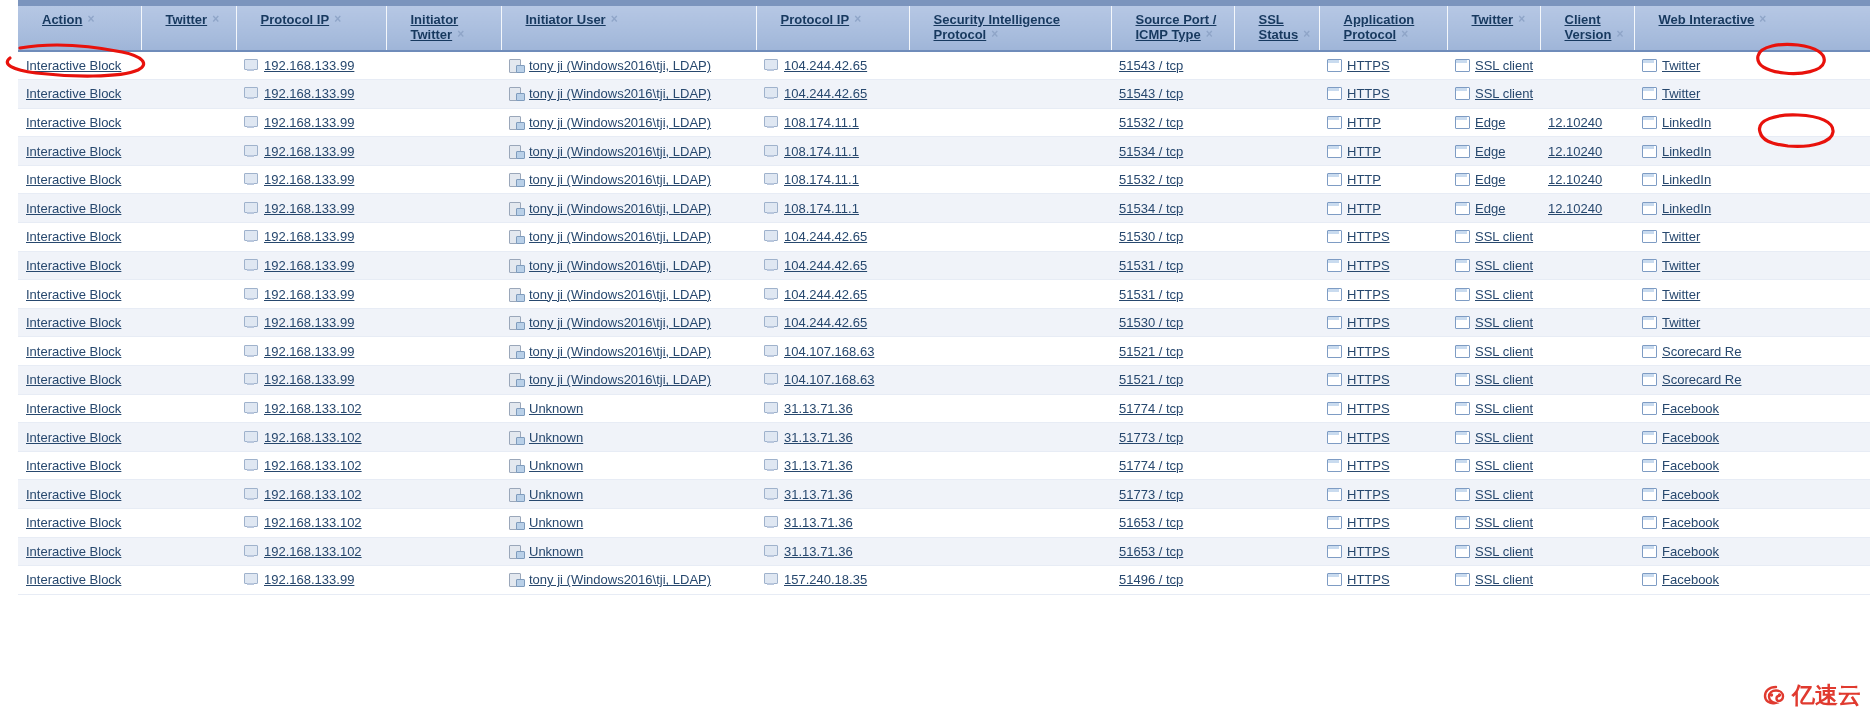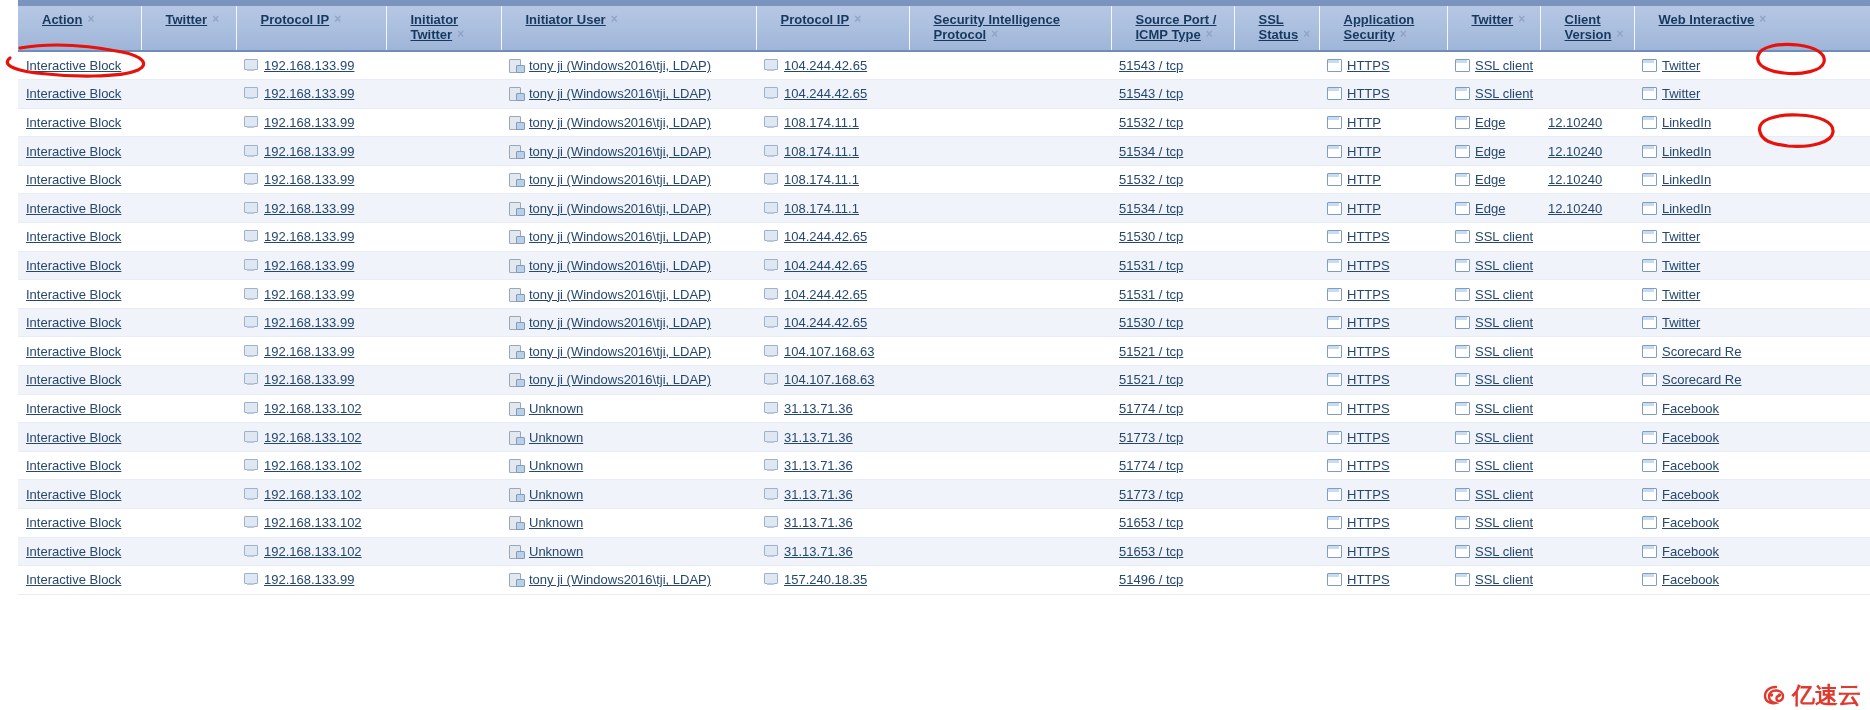--- a/index.html
+++ b/index.html
@@ -203,21 +203,21 @@
       <tr class="hdr" id="header-row">
           <th><span class="hlabel">Action</span><span class="hclose">×</span></th>
           <th><span class="hlabel">Twitter</span><span class="hclose">×</span></th>
           <th><span class="hlabel">Protocol IP</span><span class="hclose">×</span></th>
           <th><span class="hlabel">Initiator Twitter</span><span class="hclose">×</span></th>
           <th><span class="hlabel">Initiator User</span><span class="hclose">×</span></th>
           <th><span class="hlabel">Protocol IP</span><span class="hclose">×</span></th>
           <th><span class="hlabel">Security Intelligence Protocol</span><span class="hclose">×</span></th>
           <th><span class="hlabel">Source Port / ICMP Type</span><span class="hclose">×</span></th>
           <th><span class="hlabel">SSL Status</span><span class="hclose">×</span></th>
-          <th><span class="hlabel">Application Security</span><span class="hclose">×</span></th>
+          <th><span class="hlabel">Application Protocol</span><span class="hclose">×</span></th>
           <th><span class="hlabel">Twitter</span><span class="hclose">×</span></th>
           <th><span class="hlabel">Client Version</span><span class="hclose">×</span></th>
           <th><span class="hlabel">Web Interactive</span><span class="hclose">×</span></th>
         </tr>
     </thead>
     <tbody id="table-body">
         <tr class="odd">
           <td><a class="lnk">Interactive Block</a></td>
           <td></td>
           <td><span class="ico ico-host"></span><a class="lnk">192.168.133.99</a></td>

